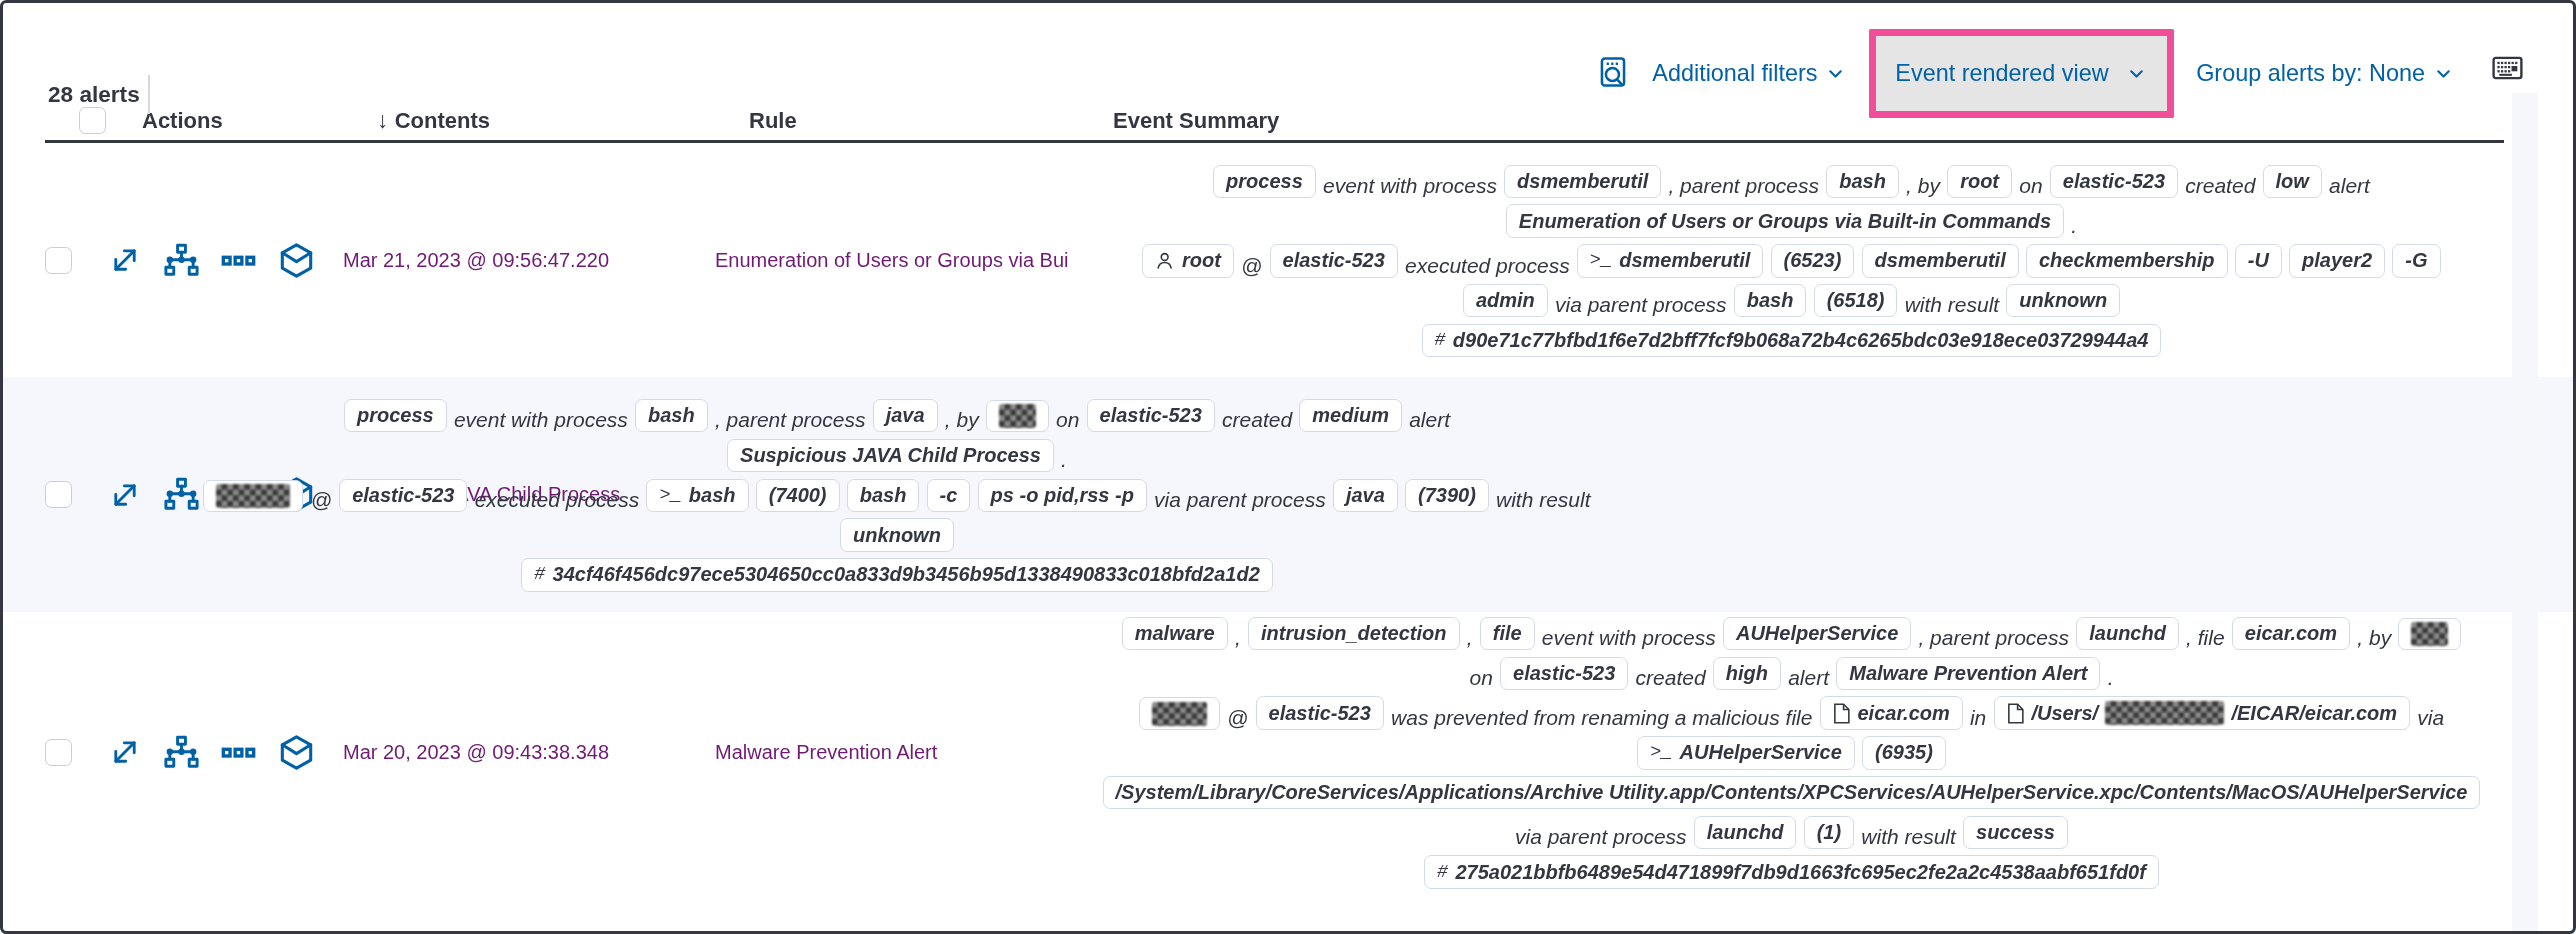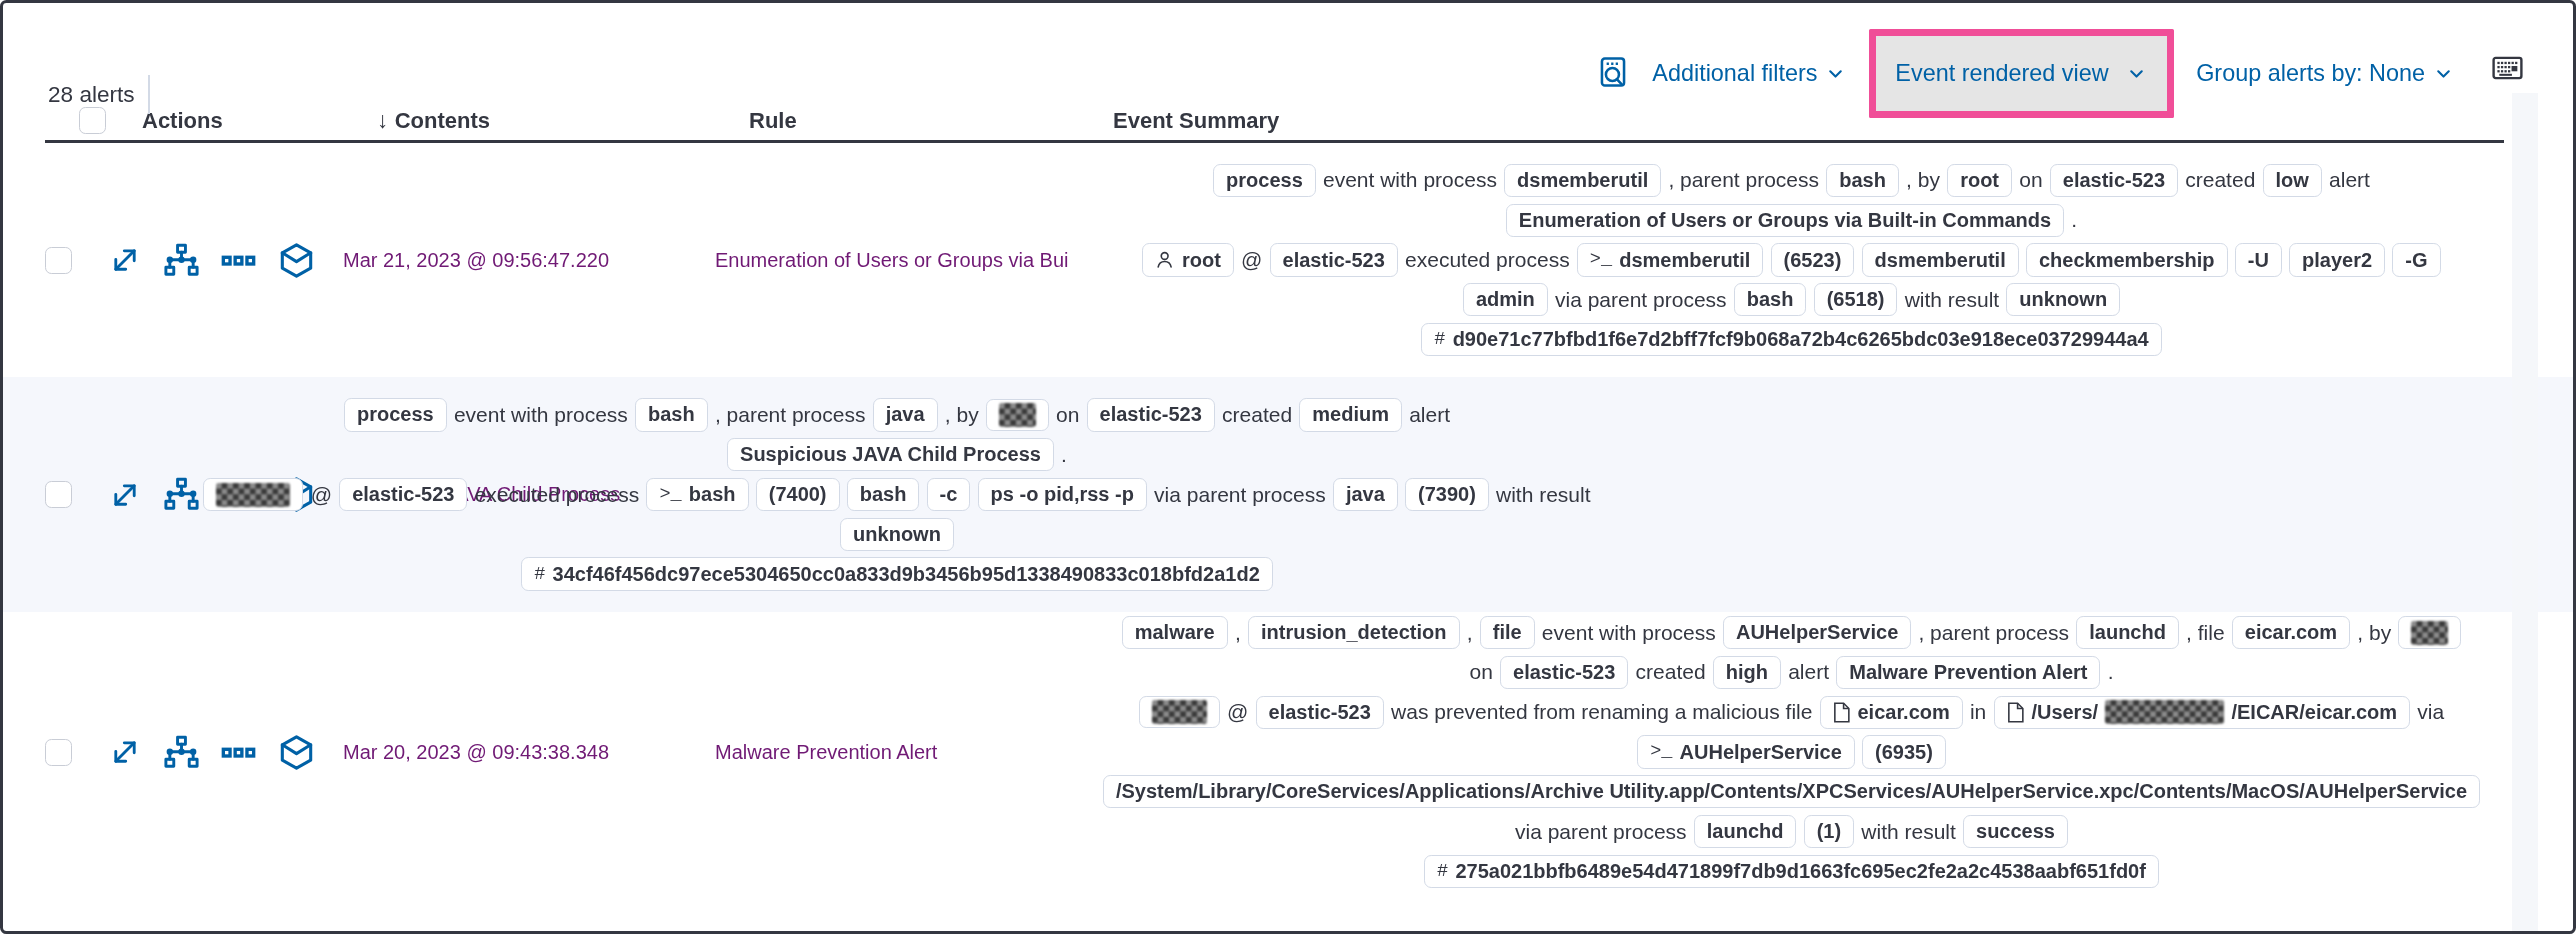--- a/index.html
+++ b/index.html
@@ -6,21 +6,21 @@
   html,body { background:#fff; }
   body { font-family:"Liberation Sans","DejaVu Sans",sans-serif; color:#343741; }
 
   .screen {
     position:relative; width:2576px; height:934px;
     border:3.2px solid #343741; border-radius:6.4px;
     background:#fff; overflow:hidden;
   }
 
   
-  .alert-count { position:absolute; left:45px; top:79px; font-size:22.6px; font-weight:400; color:#343741; }
+  .alert-count { position:absolute; left:45px; top:79px; font-size:22.6px; font-weight:700; color:#343741; }
   .count-divider { position:absolute; left:145px; top:72px; width:1.6px; height:39px; background:#d3dae6; }
 
   .toolbar-right {
     position:absolute; top:24px; right:119px; height:92px;
     display:flex; align-items:center; gap:22.6px;
   }
   .tb-link { display:flex; align-items:center; gap:8px; font-size:23.4px; font-weight:500; color:#0061a6; cursor:pointer; white-space:nowrap; }
   .caret svg { display:block; }
   .annotation-box {
     border:7.2px solid #f04e98; border-radius:1.6px;
@@ -43,21 +43,21 @@
 
   .row { padding:0 69px 0 42px; width:100%; }
   .row.stripe { background:#f5f7fc; }
 
   .checkbox { width:27px; height:27px; border:1.6px solid #c9cdd6; border-radius:6.4px; background:#fff; }
   .c-actions { display:flex; align-items:center; gap:22px; }
   .action-btn { display:flex; align-items:center; cursor:pointer; }
   .c-ts, .c-rule { font-size:20px; color:#701a75; white-space:nowrap; overflow:hidden; }
 
   .c-summary { display:flex; flex-direction:column; justify-content:center; align-items:center; height:100%; }
-  .s-line { display:flex; align-items:center; justify-content:center; gap:7.2px; margin:2.4px 0; min-height:35px; white-space:nowrap; }
+  .s-line { display:flex; align-items:flex-end; justify-content:center; gap:7.2px; margin:2.4px 0; min-height:35px; white-space:nowrap;font-style:italic; }
   .tok-text { font-size:21px; color:#343741; }
   .badge {
     display:inline-flex; align-items:center; gap:7.2px;
     border:1.6px solid #d3dae6; border-radius:7.2px; background:#fff;
     padding:3.2px 12px; font-size:20px; font-weight:600; color:#343741; line-height:1.25;
     cursor:pointer;
   }
   .badge .bicon { display:inline-flex; align-items:center; color:#343741; }
   .badge .glyph { font-size:18.5px; font-weight:400; font-family:"Liberation Mono","DejaVu Sans Mono",monospace; }
   .redact {

